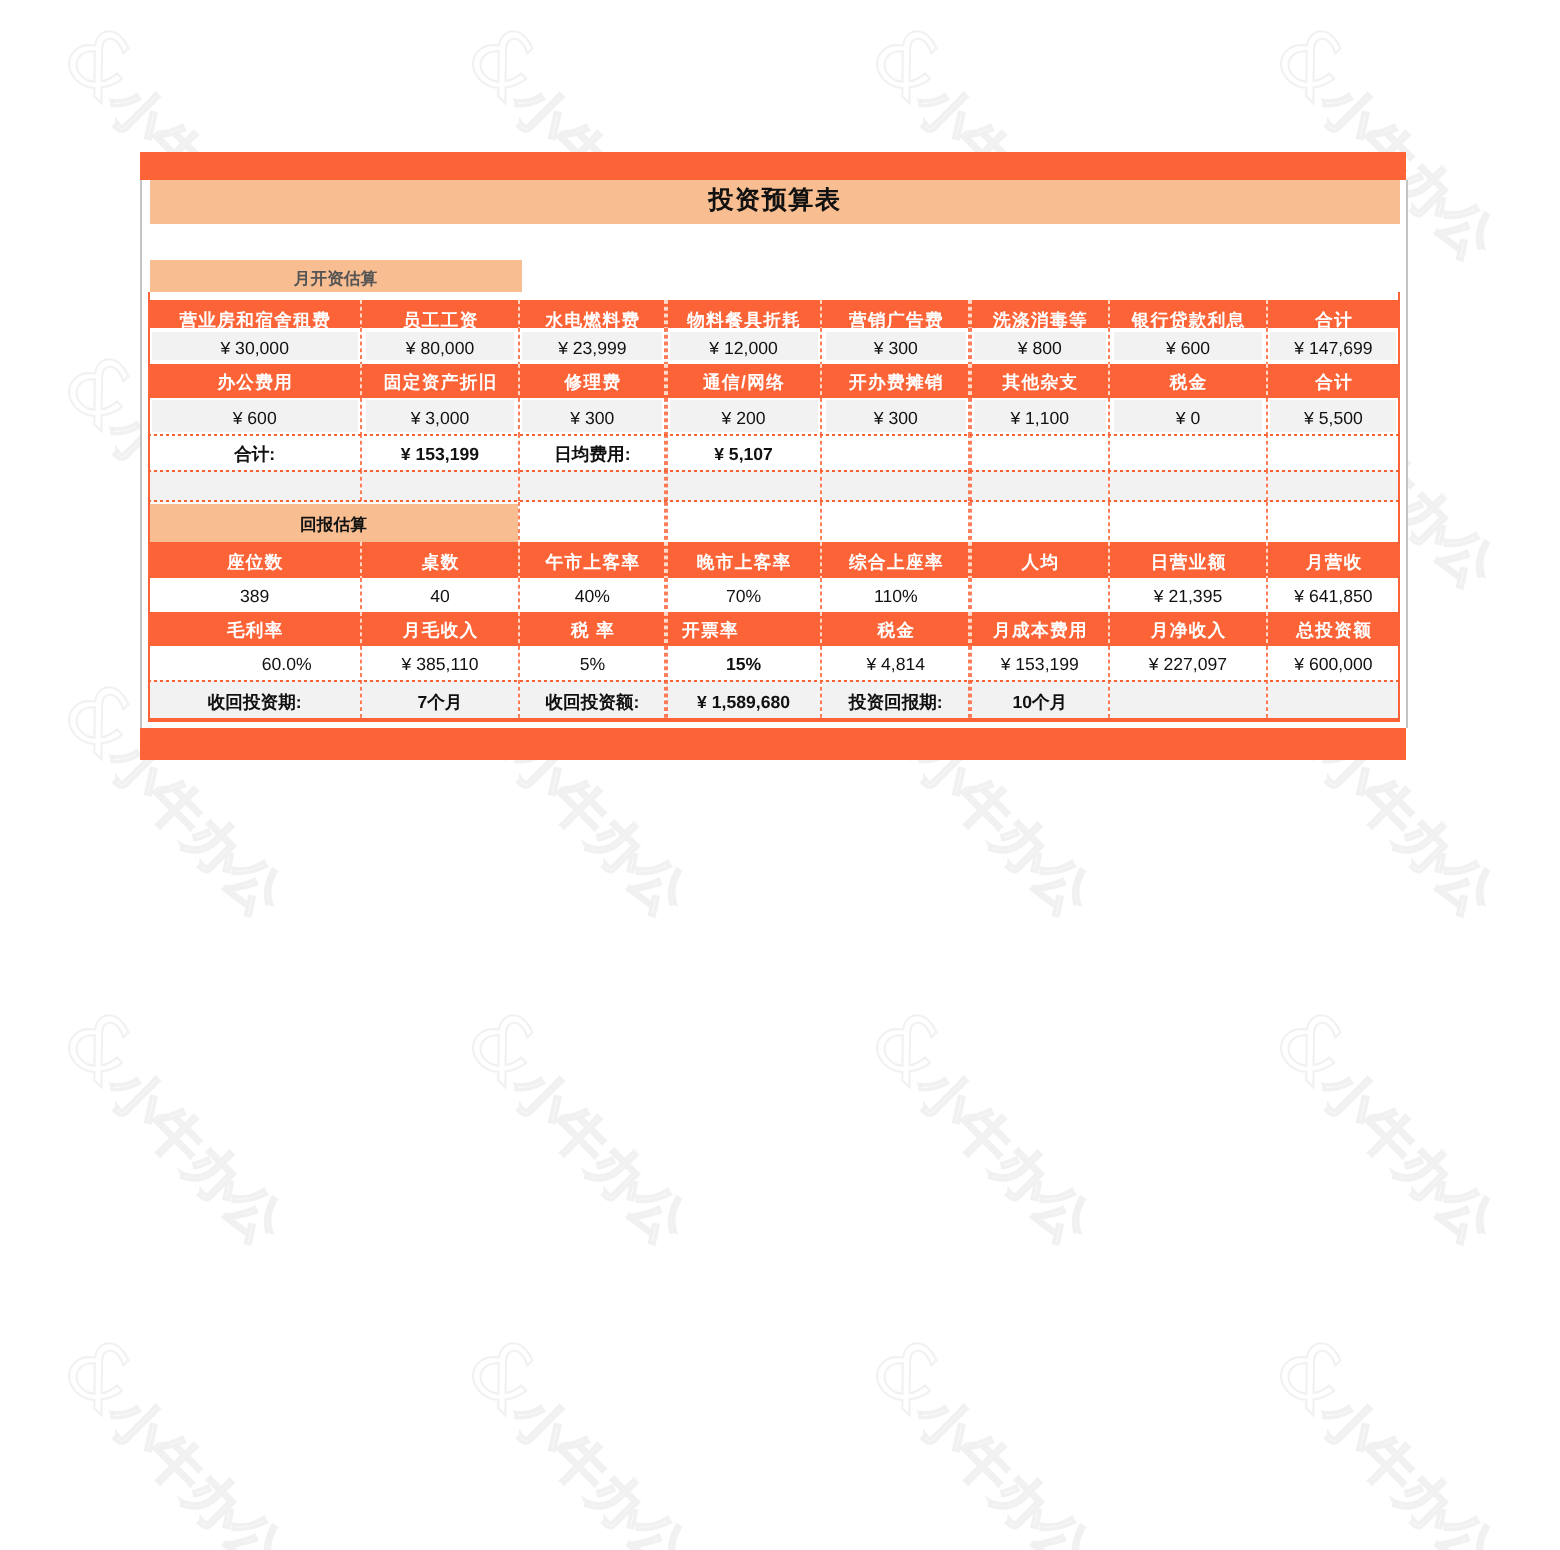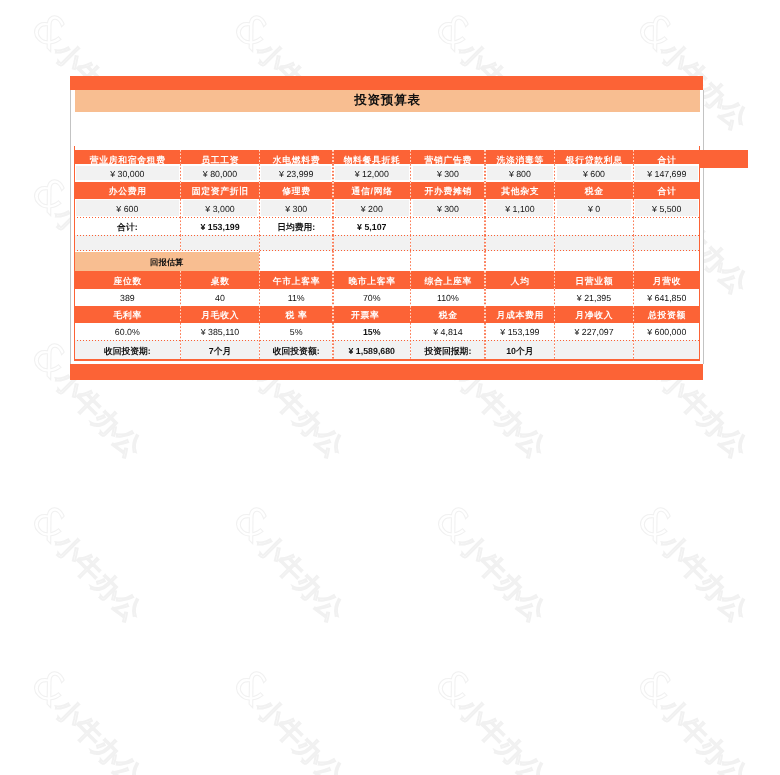--- a/index.html
+++ b/index.html
@@ -367,22 +367,23 @@
           <text x="33" y="0">小牛办公</text>
         </g>
       </svg>
     </div>
   <div id="sheet">
     <div id="topbar"></div>
     <div id="gridborder-l"></div>
     <div id="gridborder-r"></div>
     <div id="sheet-body">
       <div id="title-band">投资预算表</div>
+      <div class="sec-label" id="sec-label-1">月开资估算</div>
       <div class="tbl" id="tbl1" style="top: 56.3px; height: 105.1px;">
-          <div class="row hdr" style="position: absolute; left: 0px; top: 4px; height: 18.6px; padding-left: 48px;">
+          <div class="row hdr" style="position: absolute; left: 0px; top: 4px; height: 18.6px;">
             <div class="cell" style="left: 0px; width: 106.5px;">营业房和宿舍租费</div>
             <div class="vdash light" style="left: 105.7px; top: 0px; height: 18.6px;"></div>
             <div class="cell" style="left: 106.5px; width: 78.8px;">员工工资</div>
             <div class="vdash light" style="left: 184.5px; top: 0px; height: 18.6px;"></div>
             <div class="cell" style="left: 185.3px; width: 73.6px;">水电燃料费</div>
             <div class="vdash light" style="left: 258.1px; top: 0px; height: 18.6px;"></div>
             <div class="cell" style="left: 258.9px; width: 77.6px;">物料餐具折耗</div>
             <div class="vdash light" style="left: 335.7px; top: 0px; height: 18.6px;"></div>
             <div class="cell" style="left: 336.5px; width: 74.6px;">营销广告费</div>
             <div class="vdash light" style="left: 410.3px; top: 0px; height: 18.6px;"></div>
@@ -531,51 +532,51 @@
             <div class="vdash light" style="left: 479.7px; top: 0px; height: 18.1px;"></div>
             <div class="cell" style="left: 480.5px; width: 78.8px;">日营业额</div>
             <div class="vdash light" style="left: 558.5px; top: 0px; height: 18.1px;"></div>
             <div class="cell" style="left: 559.3px; width: 66.7px;">月营收</div>
           </div>
           <div class="row data" style="position: absolute; left: 0px; top: 38px; height: 17.1px;">
             <div class="cell" style="left: 0px; width: 106.5px;">389</div>
             <div class="vdash" style="left: 105.75px; top: 0px; height: 17.1px;"></div>
             <div class="cell" style="left: 106.5px; width: 78.8px;">40</div>
             <div class="vdash" style="left: 184.55px; top: 0px; height: 17.1px;"></div>
-            <div class="cell" style="left: 185.3px; width: 73.6px;">11%</div>
+            <div class="cell" style="left: 185.3px; width: 73.6px;">40%</div>
             <div class="vdash" style="left: 258.15px; top: 0px; height: 17.1px;"></div>
             <div class="cell" style="left: 258.9px; width: 77.6px;">70%</div>
             <div class="vdash" style="left: 335.75px; top: 0px; height: 17.1px;"></div>
             <div class="cell" style="left: 336.5px; width: 74.6px;">110%</div>
             <div class="vdash" style="left: 410.35px; top: 0px; height: 17.1px;"></div>
             <div class="cell" style="left: 411.1px; width: 69.4px; margin-top: 48px;">¥ 50</div>
             <div class="vdash" style="left: 479.75px; top: 0px; height: 17.1px;"></div>
             <div class="cell" style="left: 480.5px; width: 78.8px;">¥ 21,395</div>
             <div class="vdash" style="left: 558.55px; top: 0px; height: 17.1px;"></div>
             <div class="cell" style="left: 559.3px; width: 66.7px;">¥ 641,850</div>
           </div>
           <div class="row hdr" style="position: absolute; left: 0px; top: 55.1px; height: 17.1px;">
             <div class="cell" style="left: 0px; width: 106.5px;">毛利率</div>
             <div class="vdash light" style="left: 105.7px; top: 0px; height: 17.1px;"></div>
             <div class="cell" style="left: 106.5px; width: 78.8px;">月毛收入</div>
             <div class="vdash light" style="left: 184.5px; top: 0px; height: 17.1px;"></div>
             <div class="cell" style="left: 185.3px; width: 73.6px;">税 率</div>
             <div class="vdash light" style="left: 258.1px; top: 0px; height: 17.1px;"></div>
-            <div class="cell" style="left: 252px; width: 77.6px;">开票率</div>
+            <div class="cell" style="left: 242px; width: 77.6px;">开票率</div>
             <div class="vdash light" style="left: 335.7px; top: 0px; height: 17.1px;"></div>
             <div class="cell" style="left: 336.5px; width: 74.6px;">税金</div>
             <div class="vdash light" style="left: 410.3px; top: 0px; height: 17.1px;"></div>
             <div class="cell" style="left: 411.1px; width: 69.4px;">月成本费用</div>
             <div class="vdash light" style="left: 479.7px; top: 0px; height: 17.1px;"></div>
             <div class="cell" style="left: 480.5px; width: 78.8px;">月净收入</div>
             <div class="vdash light" style="left: 558.5px; top: 0px; height: 17.1px;"></div>
             <div class="cell" style="left: 559.3px; width: 66.7px;">总投资额</div>
           </div>
           <div class="row data" style="position: absolute; left: 0px; top: 72.2px; height: 16.4px;">
-            <div class="cell" style="left: 0px; width: 106.5px;">60.0%</div>
+            <div class="cell" style="left: 16px; width: 106.5px;">60.0%</div>
             <div class="vdash" style="left: 105.75px; top: 0px; height: 16.4px;"></div>
             <div class="cell" style="left: 106.5px; width: 78.8px;">¥ 385,110</div>
             <div class="vdash" style="left: 184.55px; top: 0px; height: 16.4px;"></div>
             <div class="cell" style="left: 185.3px; width: 73.6px;">5%</div>
             <div class="vdash" style="left: 258.15px; top: 0px; height: 16.4px;"></div>
             <div class="cell" style="left: 258.9px; width: 77.6px; font-weight: bold;">15%</div>
             <div class="vdash" style="left: 335.75px; top: 0px; height: 16.4px;"></div>
             <div class="cell" style="left: 336.5px; width: 74.6px;">¥ 4,814</div>
             <div class="vdash" style="left: 410.35px; top: 0px; height: 16.4px;"></div>
             <div class="cell" style="left: 411.1px; width: 69.4px;">¥ 153,199</div>

